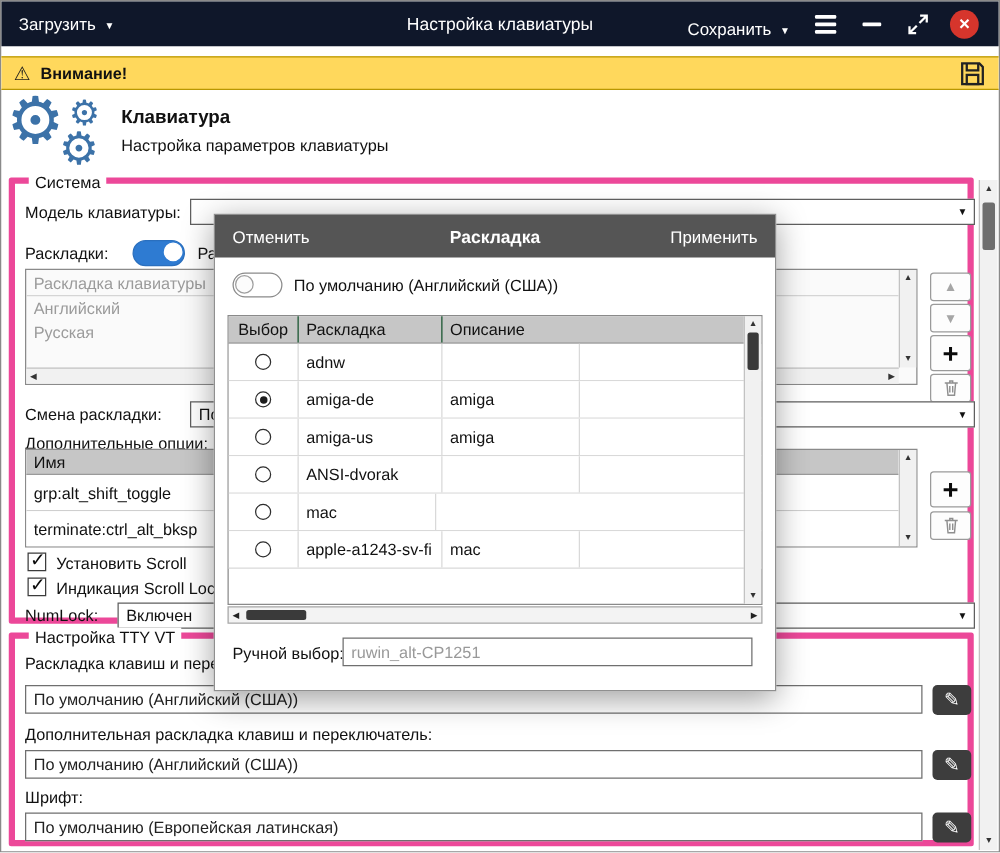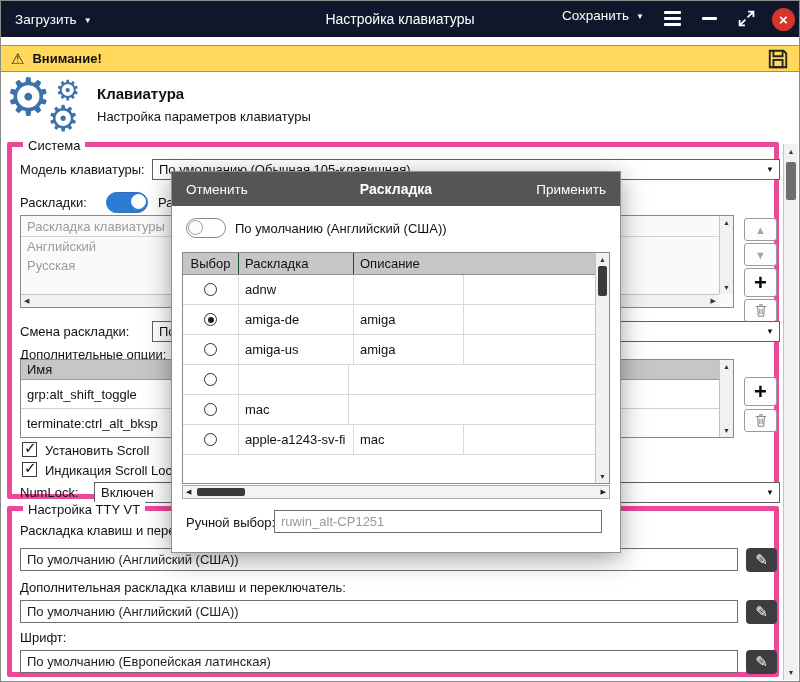--- a/index.html
+++ b/index.html
@@ -4,21 +4,21 @@
 <style>
   * { margin:0; padding:0; box-sizing:border-box; }
   body { font-family:"Liberation Sans","DejaVu Sans",sans-serif; color:#111; background:#fff; }
   .app { position:relative; width:800px; height:682px; background:#fff; border:1px solid #8a8a8a; overflow:hidden; }
 
   
   .titlebar { position:absolute; top:0; left:0; right:0; height:36px; background:#0f172a; color:#fff; display:flex; align-items:center; }
   .tb-menu { display:flex; align-items:center; gap:7px; padding:0 14px; font-size:13.5px; height:100%; cursor:default; position:relative; z-index:2; }
   .tb-caret { font-size:8px; position:relative; top:1px; }
   .tb-title { position:absolute; left:0; right:0; text-align:center; font-size:14px; z-index:1; }
-  .tb-right { margin-left:auto; display:flex; align-items:flex-start; gap:15px; padding-right:4px; position:relative; z-index:2; }
+  .tb-right { margin-left:auto; display:flex; align-items:flex-end; gap:15px; padding-right:16px; position:relative; z-index:2; }
   .icon-btn { width:22px; height:22px; display:flex; align-items:center; justify-content:center; }
   .burger { display:flex; flex-direction:column; gap:3.5px; }
   .burger i { display:block; width:17px; height:2.6px; background:#fff; border-radius:1px; }
   .minimize { width:15px; height:2.6px; background:#fff; border-radius:1px; }
   .close-btn { width:23px; height:23px; border-radius:50%; background:#d6352c; color:#fff; font-size:15px; font-weight:bold; display:flex; align-items:center; justify-content:center; line-height:1; }
 
   
   .warnbar { position:absolute; top:44px; left:0; right:0; height:27px; background:#ffd85c; border-top:1.5px solid #b99700; border-bottom:1.5px solid #b99700; display:flex; align-items:center; gap:8px; padding:0 10px; font-size:13px; font-weight:bold; }
   .warn-tri { font-size:15px; color:#1c1c1c; font-weight:normal; }
   .floppy { margin-left:auto; display:flex; align-items:center; }
@@ -145,21 +145,20 @@
     </div>
     <div class="ph-title">Клавиатура</div>
     <div class="ph-sub">Настройка параметров клавиатуры</div>
   </div>
 
   <div class="group" style="left:6px; top:141px; width:772px; height:357px;">
     <span class="group-legend">Система</span>
 
     <span class="lbl" style="left:8px; top:15px;">Модель клавиатуры:</span>
     <div class="combo" style="left:140px; top:12px; width:628px;">
-      <span>По умолчанию (Обычная 105-клавишная)</span>
       <span class="arr">▼</span>
     </div>
 
     <span class="lbl" style="left:8px; top:48px;">Раскладки:</span>
     <span class="toggle on" style="position:absolute; left:94px; top:45px;">
         <span class="knob"></span>
       </span>
     <span class="lbl" style="left:146px; top:48px;">Раскладка</span>
 
     <div class="listbox" style="left:8px; top:68px; width:714px; height:93px;">
@@ -307,20 +306,21 @@
             <span class="radio"></span>
           </div>
         <div class="c2">amiga-us</div>
         <div class="c3">amiga</div>
         <div class="c4"></div>
       </div>
       <div class="t-row">
         <div class="c1">
             <span class="radio"></span>
           </div>
+        <div class="c2">ANSI-dvorak</div>
         <div class="c3"></div>
         <div class="c4"></div>
       </div>
       <div class="t-row">
         <div class="c1">
             <span class="radio"></span>
           </div>
         <div class="c3">mac</div>
         <div class="c4"></div>
       </div>

